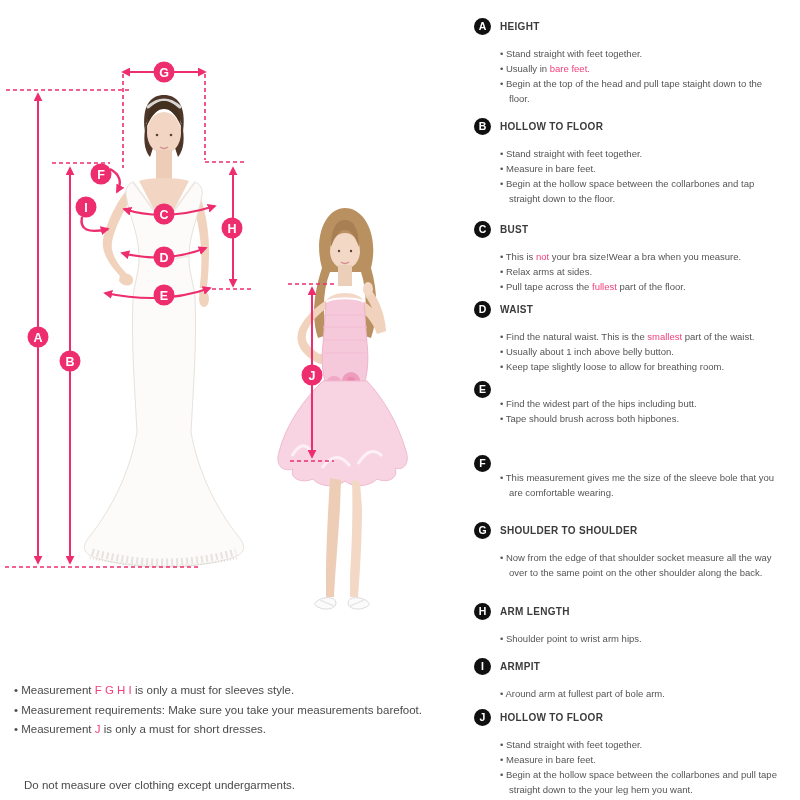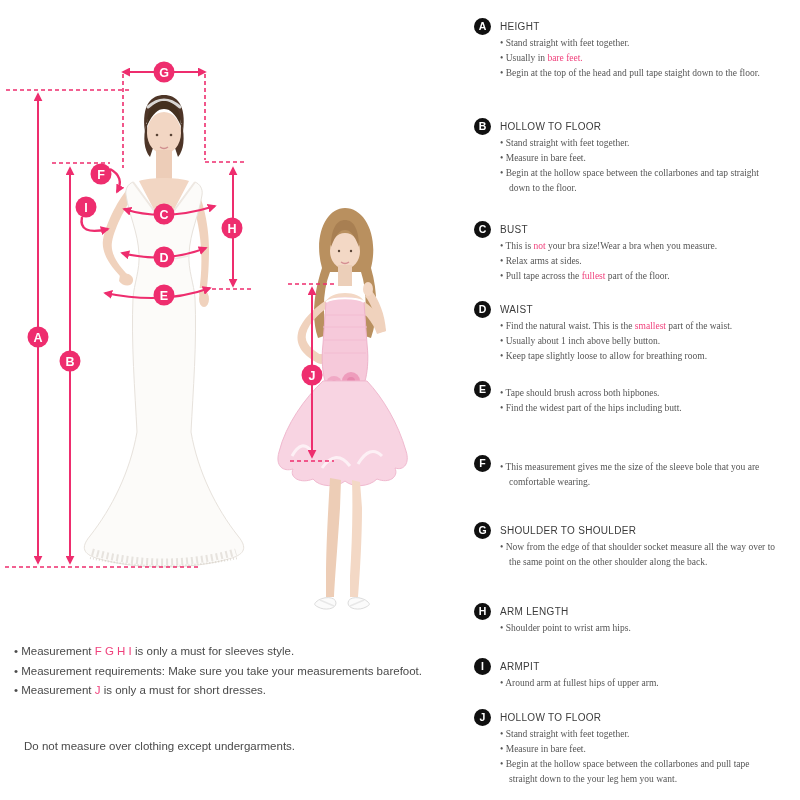--- a/index.html
+++ b/index.html
@@ -23,29 +23,29 @@
   .mc{fill:var(--accent);}
   .mt{fill:#ffffff;font:bold 12.5px "Liberation Sans",sans-serif;text-anchor:middle;}
   .ah{fill:var(--accent);}
 
   
   #instructions{position:absolute;left:470px;top:0;width:330px;height:800px;}
   .section{position:absolute;left:0;width:325px;}
   .sec-badge{position:absolute;left:4px;top:-2px;width:17px;height:17px;border-radius:50%;
     background:var(--badge);color:#fff;font-weight:bold;font-size:10.5px;line-height:17px;
     text-align:center;}
-  .sec-title{margin-left:30px;font-size:10px;font-weight:normal;color:var(--head);
+  .sec-title{margin-left:30px;font-size:10px;font-weight:bold;color:var(--head);
     letter-spacing:.3px;line-height:13px;}
-  .sec-bullets{margin-left:30px;margin-top:3px;width:278px;font-family:Liberation Serif, serif;}
+  .sec-bullets{margin-left:30px;margin-top:13px;width:278px;}
   .bullet{font-size:9.5px;color:var(--body);line-height:15px;padding-left:9px;text-indent:-9px;}
   .bullet::before{content:"• ";color:var(--body);}
   .hl{color:var(--hl);}
 
   
-  #notes{position:absolute;left:14px;top:642px;width:450px;}
+  #notes{position:absolute;left:14px;top:681px;width:450px;}
   .note-line{font-size:11.5px;color:var(--notes);line-height:19.5px;
     padding-left:10px;text-indent:-10px;}
   .note-line::before{content:"• ";color:var(--notes);}
   .note-line.no-bullet{text-indent:0;margin-top:36px;}
   .note-line.no-bullet::before{content:"";}
 </style>
 </head>
 <body>
 
 <div id="stage">
@@ -252,22 +252,22 @@
         <div class="sec-title">WAIST</div>
         <div class="sec-bullets">
           <div class="bullet"><span>Find the natural waist. This is the </span><span class="hl">smallest</span><span> part of the waist.</span></div>
           <div class="bullet"><span>Usually about 1 inch above belly button.</span></div>
           <div class="bullet"><span>Keep tape slightly loose to allow for breathing room.</span></div>
         </div>
       </div>
       <div class="section" style="top: 383px;">
         <span class="sec-badge">E</span>
         <div class="sec-bullets">
+          <div class="bullet"><span>Find the widest part of the hips including butt.</span></div>
           <div class="bullet"><span>Tape should brush across both hipbones.</span></div>
-          <div class="bullet"><span>Find the widest part of the hips including butt.</span></div>
         </div>
       </div>
       <div class="section" style="top: 457px;">
         <span class="sec-badge">F</span>
         <div class="sec-bullets">
           <div class="bullet"><span>This measurement gives me the size of the sleeve bole that you are comfortable wearing.</span></div>
         </div>
       </div>
       <div class="section" style="top: 524px;">
         <span class="sec-badge">G</span>
@@ -280,21 +280,21 @@
         <span class="sec-badge">H</span>
         <div class="sec-title">ARM LENGTH</div>
         <div class="sec-bullets">
           <div class="bullet"><span>Shoulder point to wrist arm hips.</span></div>
         </div>
       </div>
       <div class="section" style="top: 660px;">
         <span class="sec-badge">I</span>
         <div class="sec-title">ARMPIT</div>
         <div class="sec-bullets">
-          <div class="bullet"><span>Around arm at fullest hips of upper arm.</span></div>
+          <div class="bullet"><span>Around arm at fullest part of bole arm.</span></div>
         </div>
       </div>
       <div class="section" style="top: 711px;">
         <span class="sec-badge">J</span>
         <div class="sec-title">HOLLOW TO FLOOR</div>
         <div class="sec-bullets">
           <div class="bullet"><span>Stand straight with feet together.</span></div>
           <div class="bullet"><span>Measure in bare feet.</span></div>
           <div class="bullet"><span>Begin at the hollow space between the collarbones and pull tape straight down to the your leg hem you want.</span></div>
         </div>

